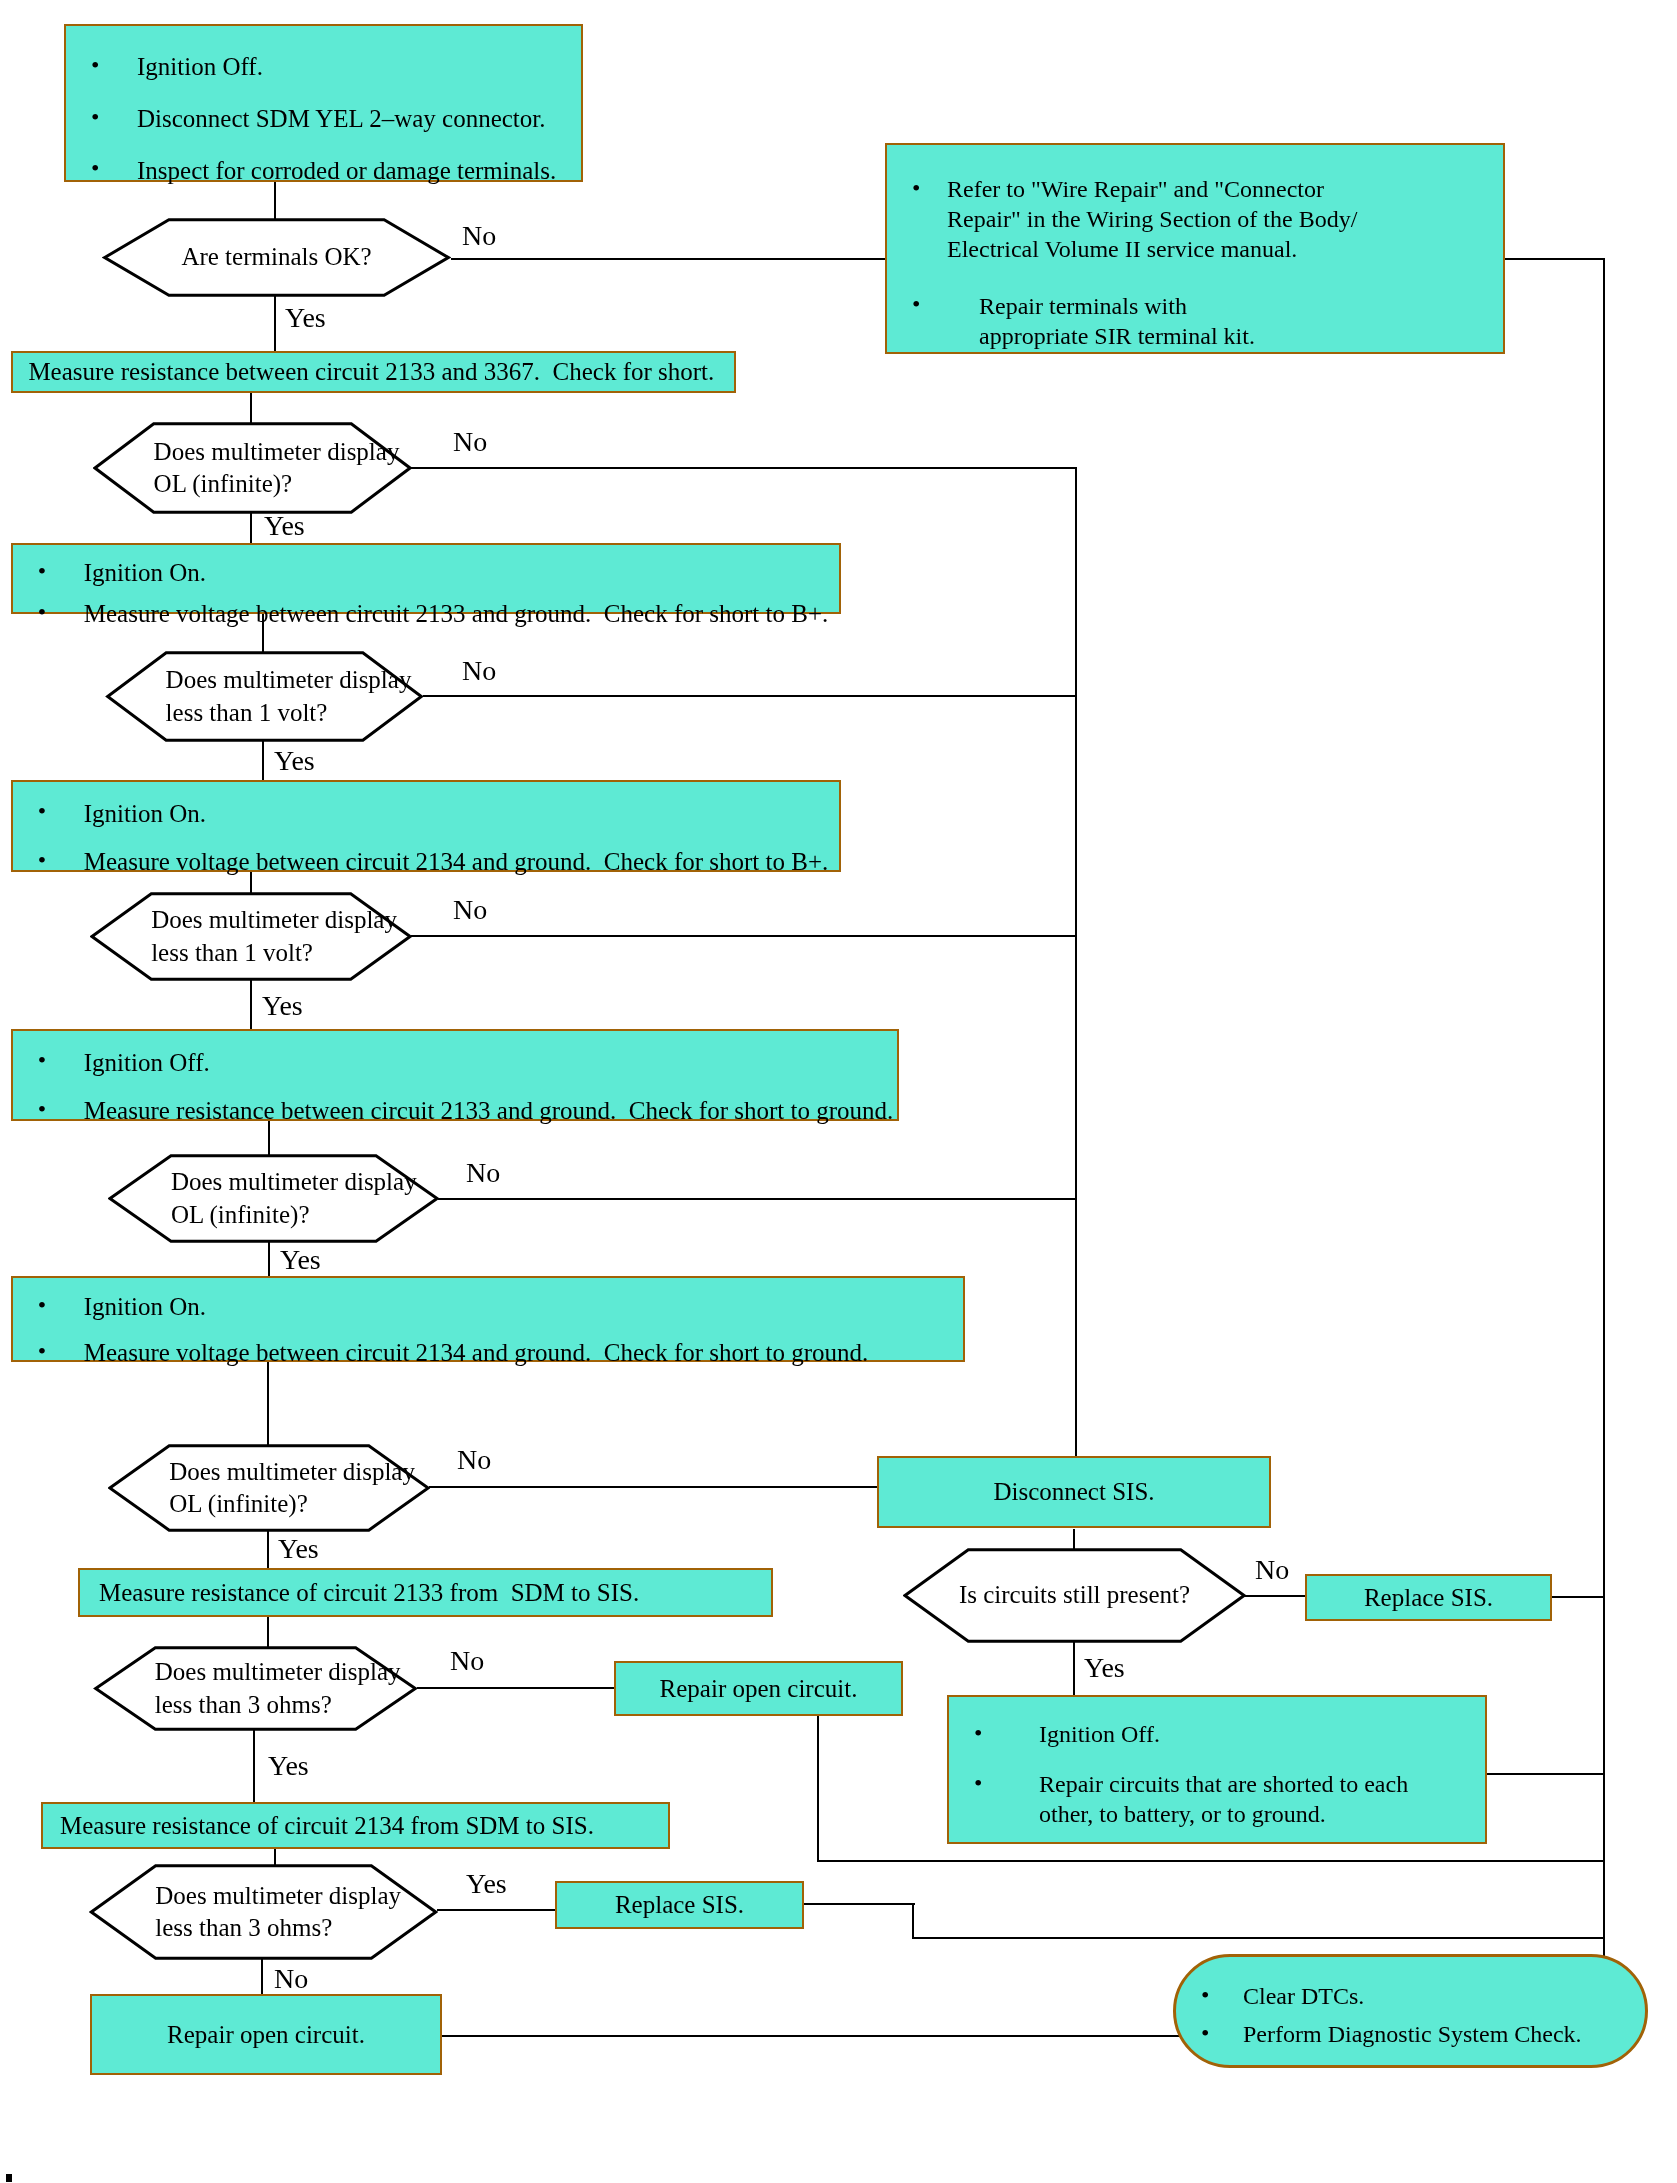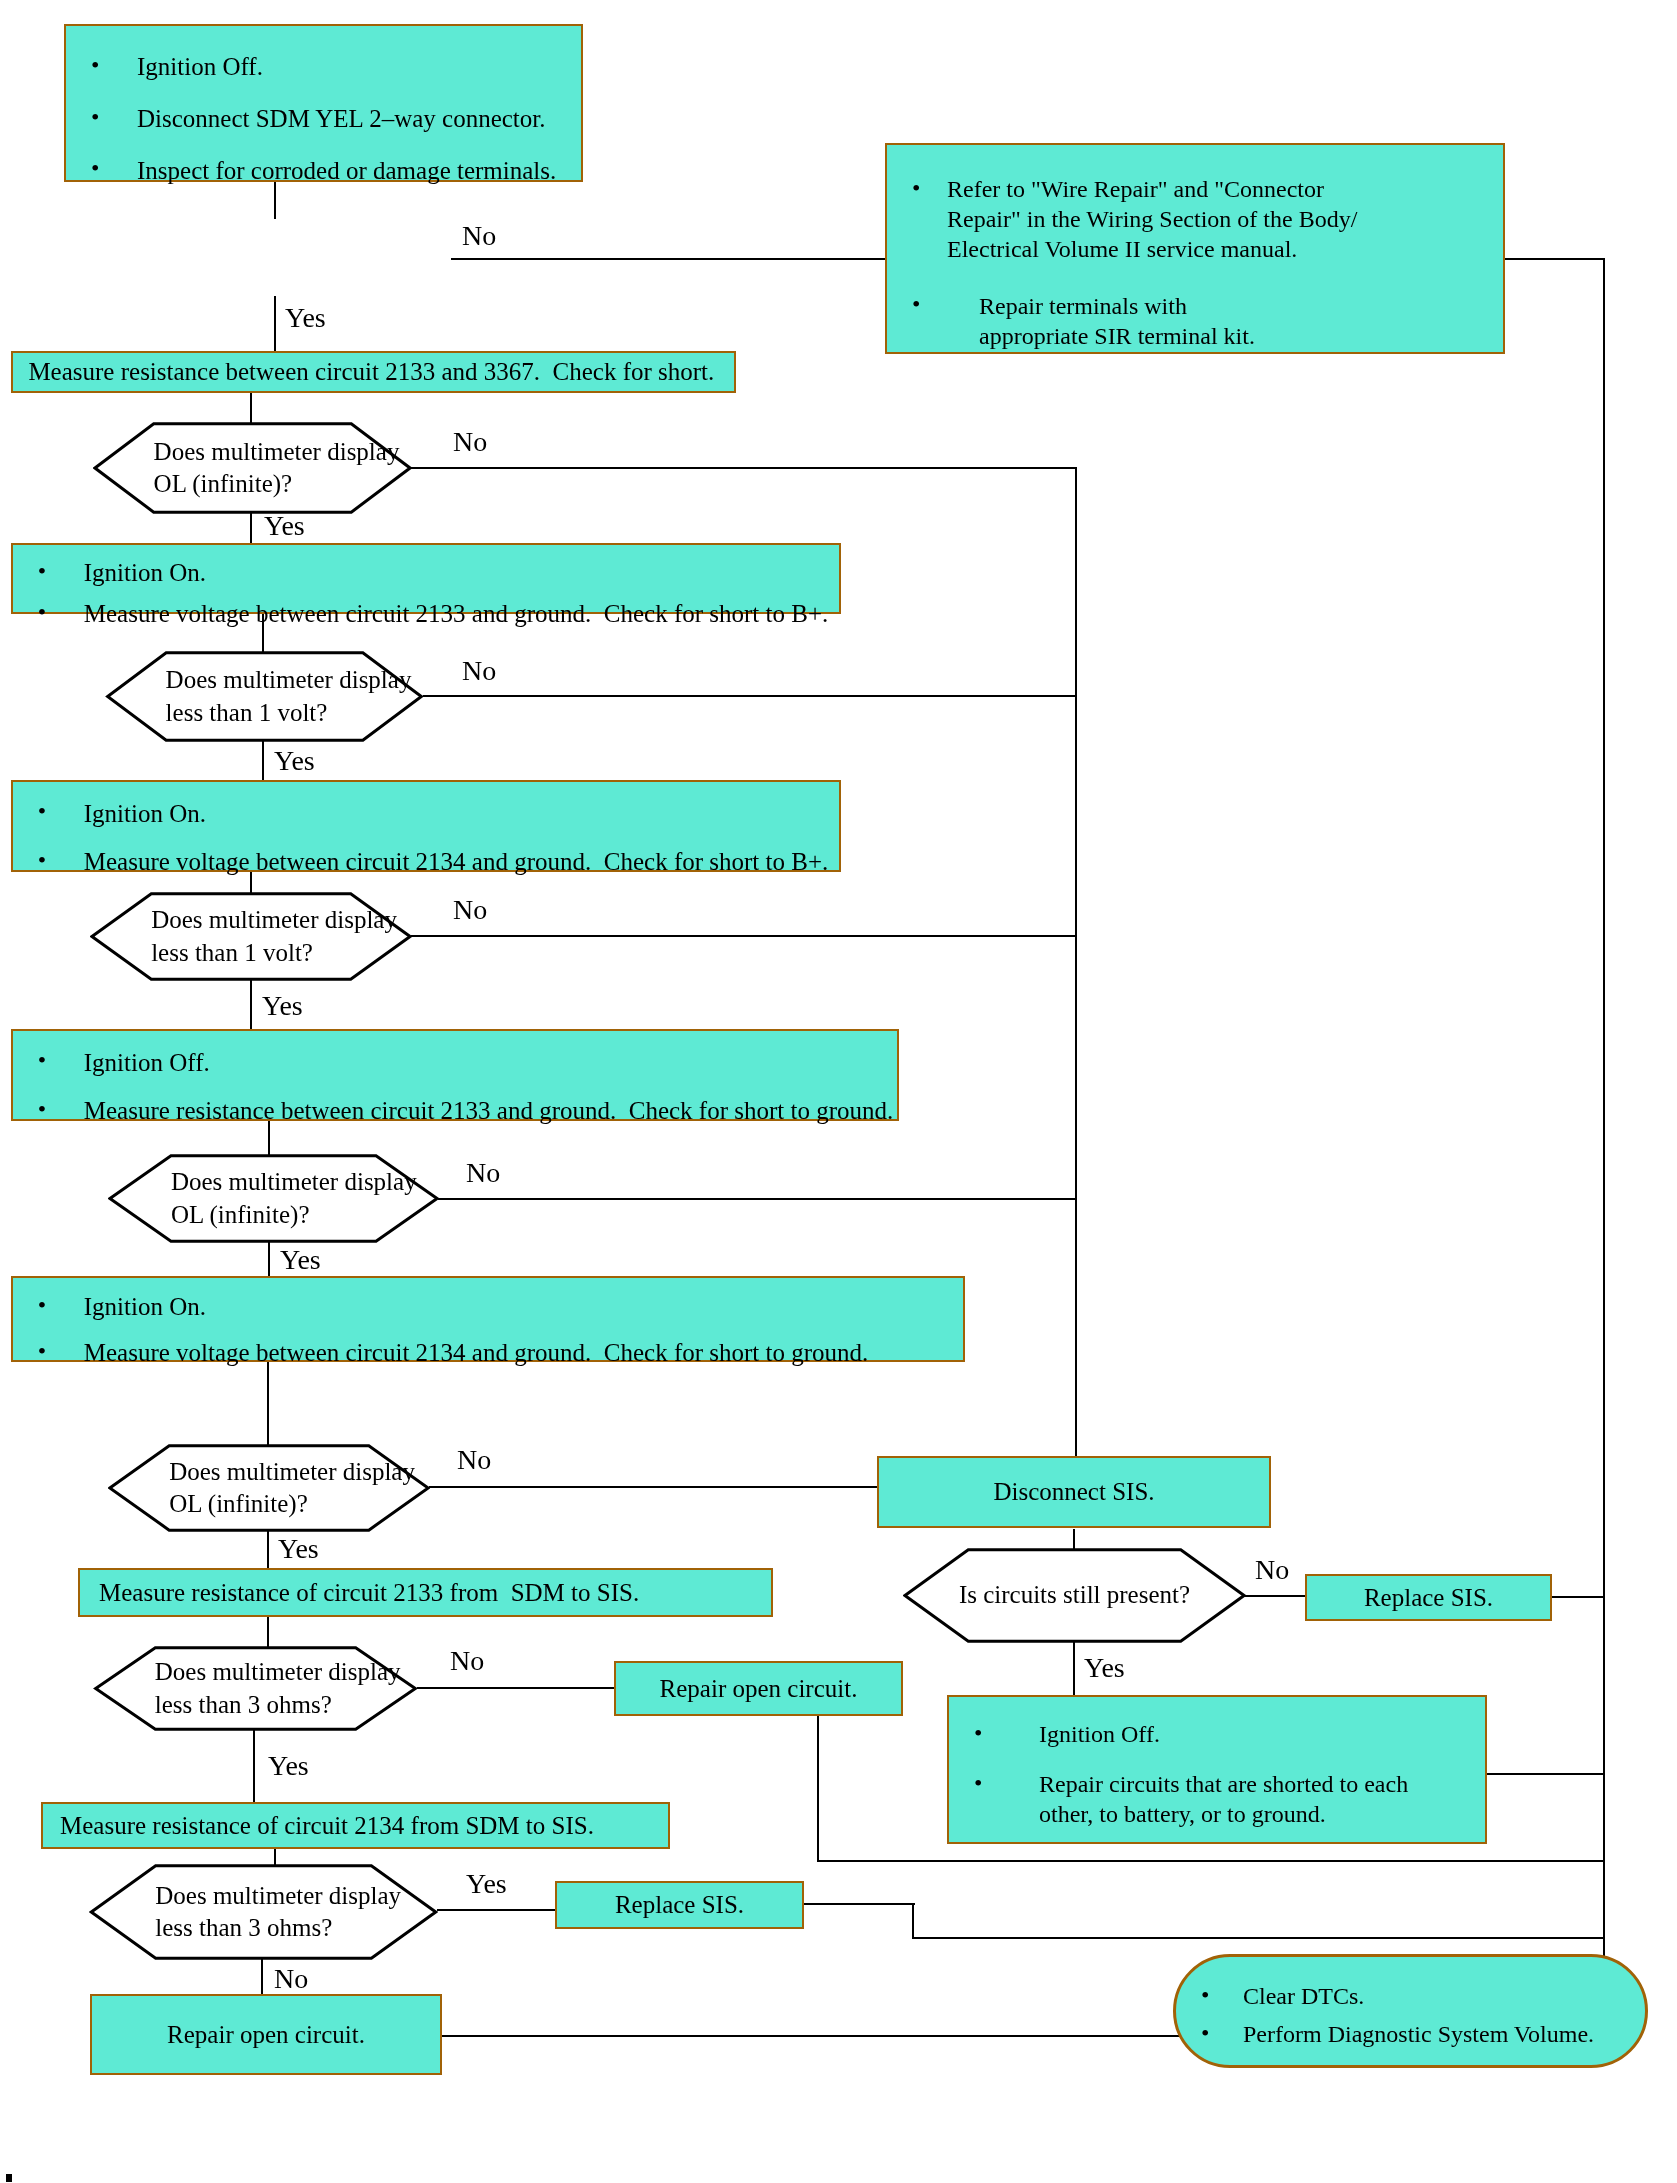--- a/index.html
+++ b/index.html
@@ -151,24 +151,30 @@
     <ul class="blt" style="font-size:24px;">
       <li style="font-size:24px;margin-bottom:20.5px;padding-left:90px;">Ignition Off.</li>
       <li style="font-size:24px;padding-left:90px;">Repair circuits that are shorted to each
 other, to battery, or to ground.</li>
     </ul>
   </div>
 
   <div class="box round" style="left:1173px;top:1954px;width:475px;height:114px;padding-top:24px;">
     <ul class="blt" style="font-size:24px;">
       <li style="font-size:24px;margin-bottom:8.4px;padding-left:67px;">Clear DTCs.</li>
-      <li style="font-size:24px;padding-left:67px;">Perform Diagnostic System Volume.</li>
-    </ul>
-  </div>
-
+      <li style="font-size:24px;padding-left:67px;">Perform Diagnostic System Check.</li>
+    </ul>
+  </div>
+
+  <div class="hex center" style="left:102px;top:218px;width:349px;height:79px;">
+      <svg width="349" height="79" viewBox="0 0 580 132">
+        <polygon points="3,66 110.2,3 469.8,3 577,66 469.8,129 110.2,129" fill="#ffffff" stroke="#000000" stroke-width="5"></polygon>
+      </svg>
+    <div class="hexlab">Are terminals OK?</div>
+  </div>
   <div class="hex" style="left:93px;top:422px;width:319px;height:92px;">
       <svg width="319" height="92" viewBox="0 0 530 153">
         <polygon points="3,76.5 100.7,3 429.3,3 527,76.5 429.3,150 100.7,150" fill="#ffffff" stroke="#000000" stroke-width="5"></polygon>
       </svg>
     <div class="hexlab">Does multimeter display
 OL (infinite)?</div>
   </div>
   <div class="hex" style="left:105px;top:651px;width:319px;height:91px;">
       <svg width="319" height="91" viewBox="0 0 530 152">
         <polygon points="3,76 100.7,3 429.3,3 527,76 429.3,149 100.7,149" fill="#ffffff" stroke="#000000" stroke-width="5"></polygon>

